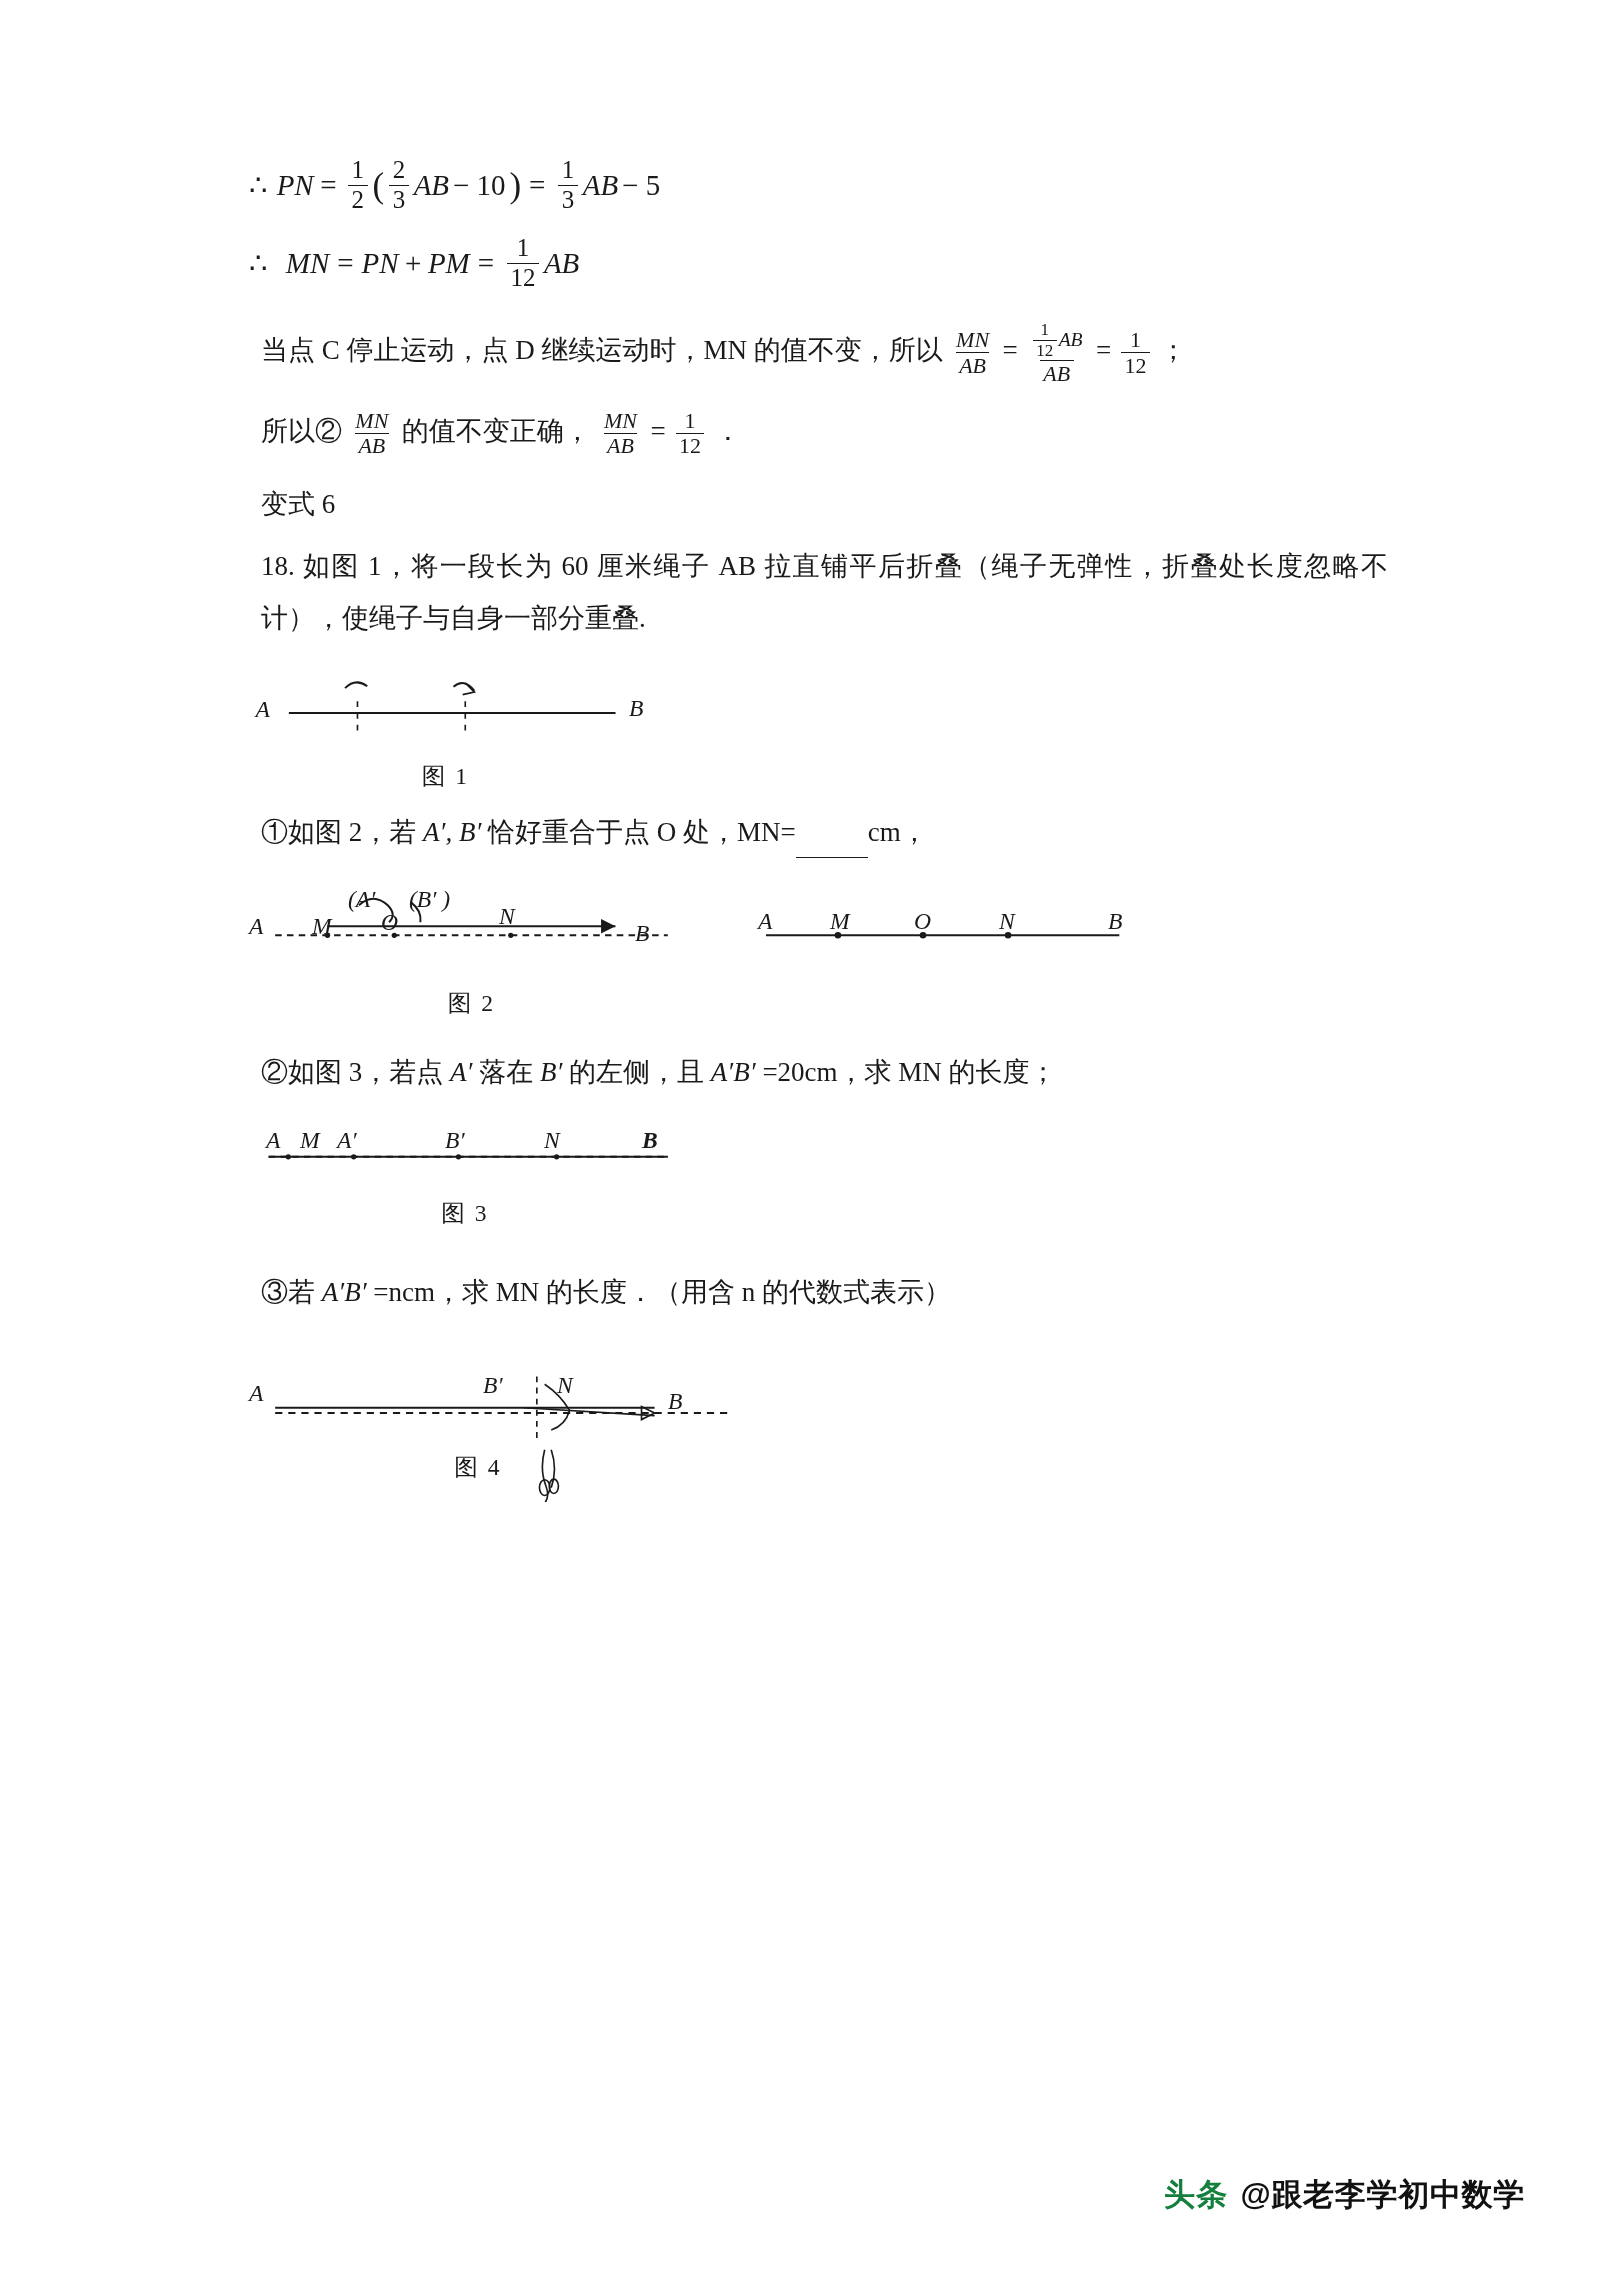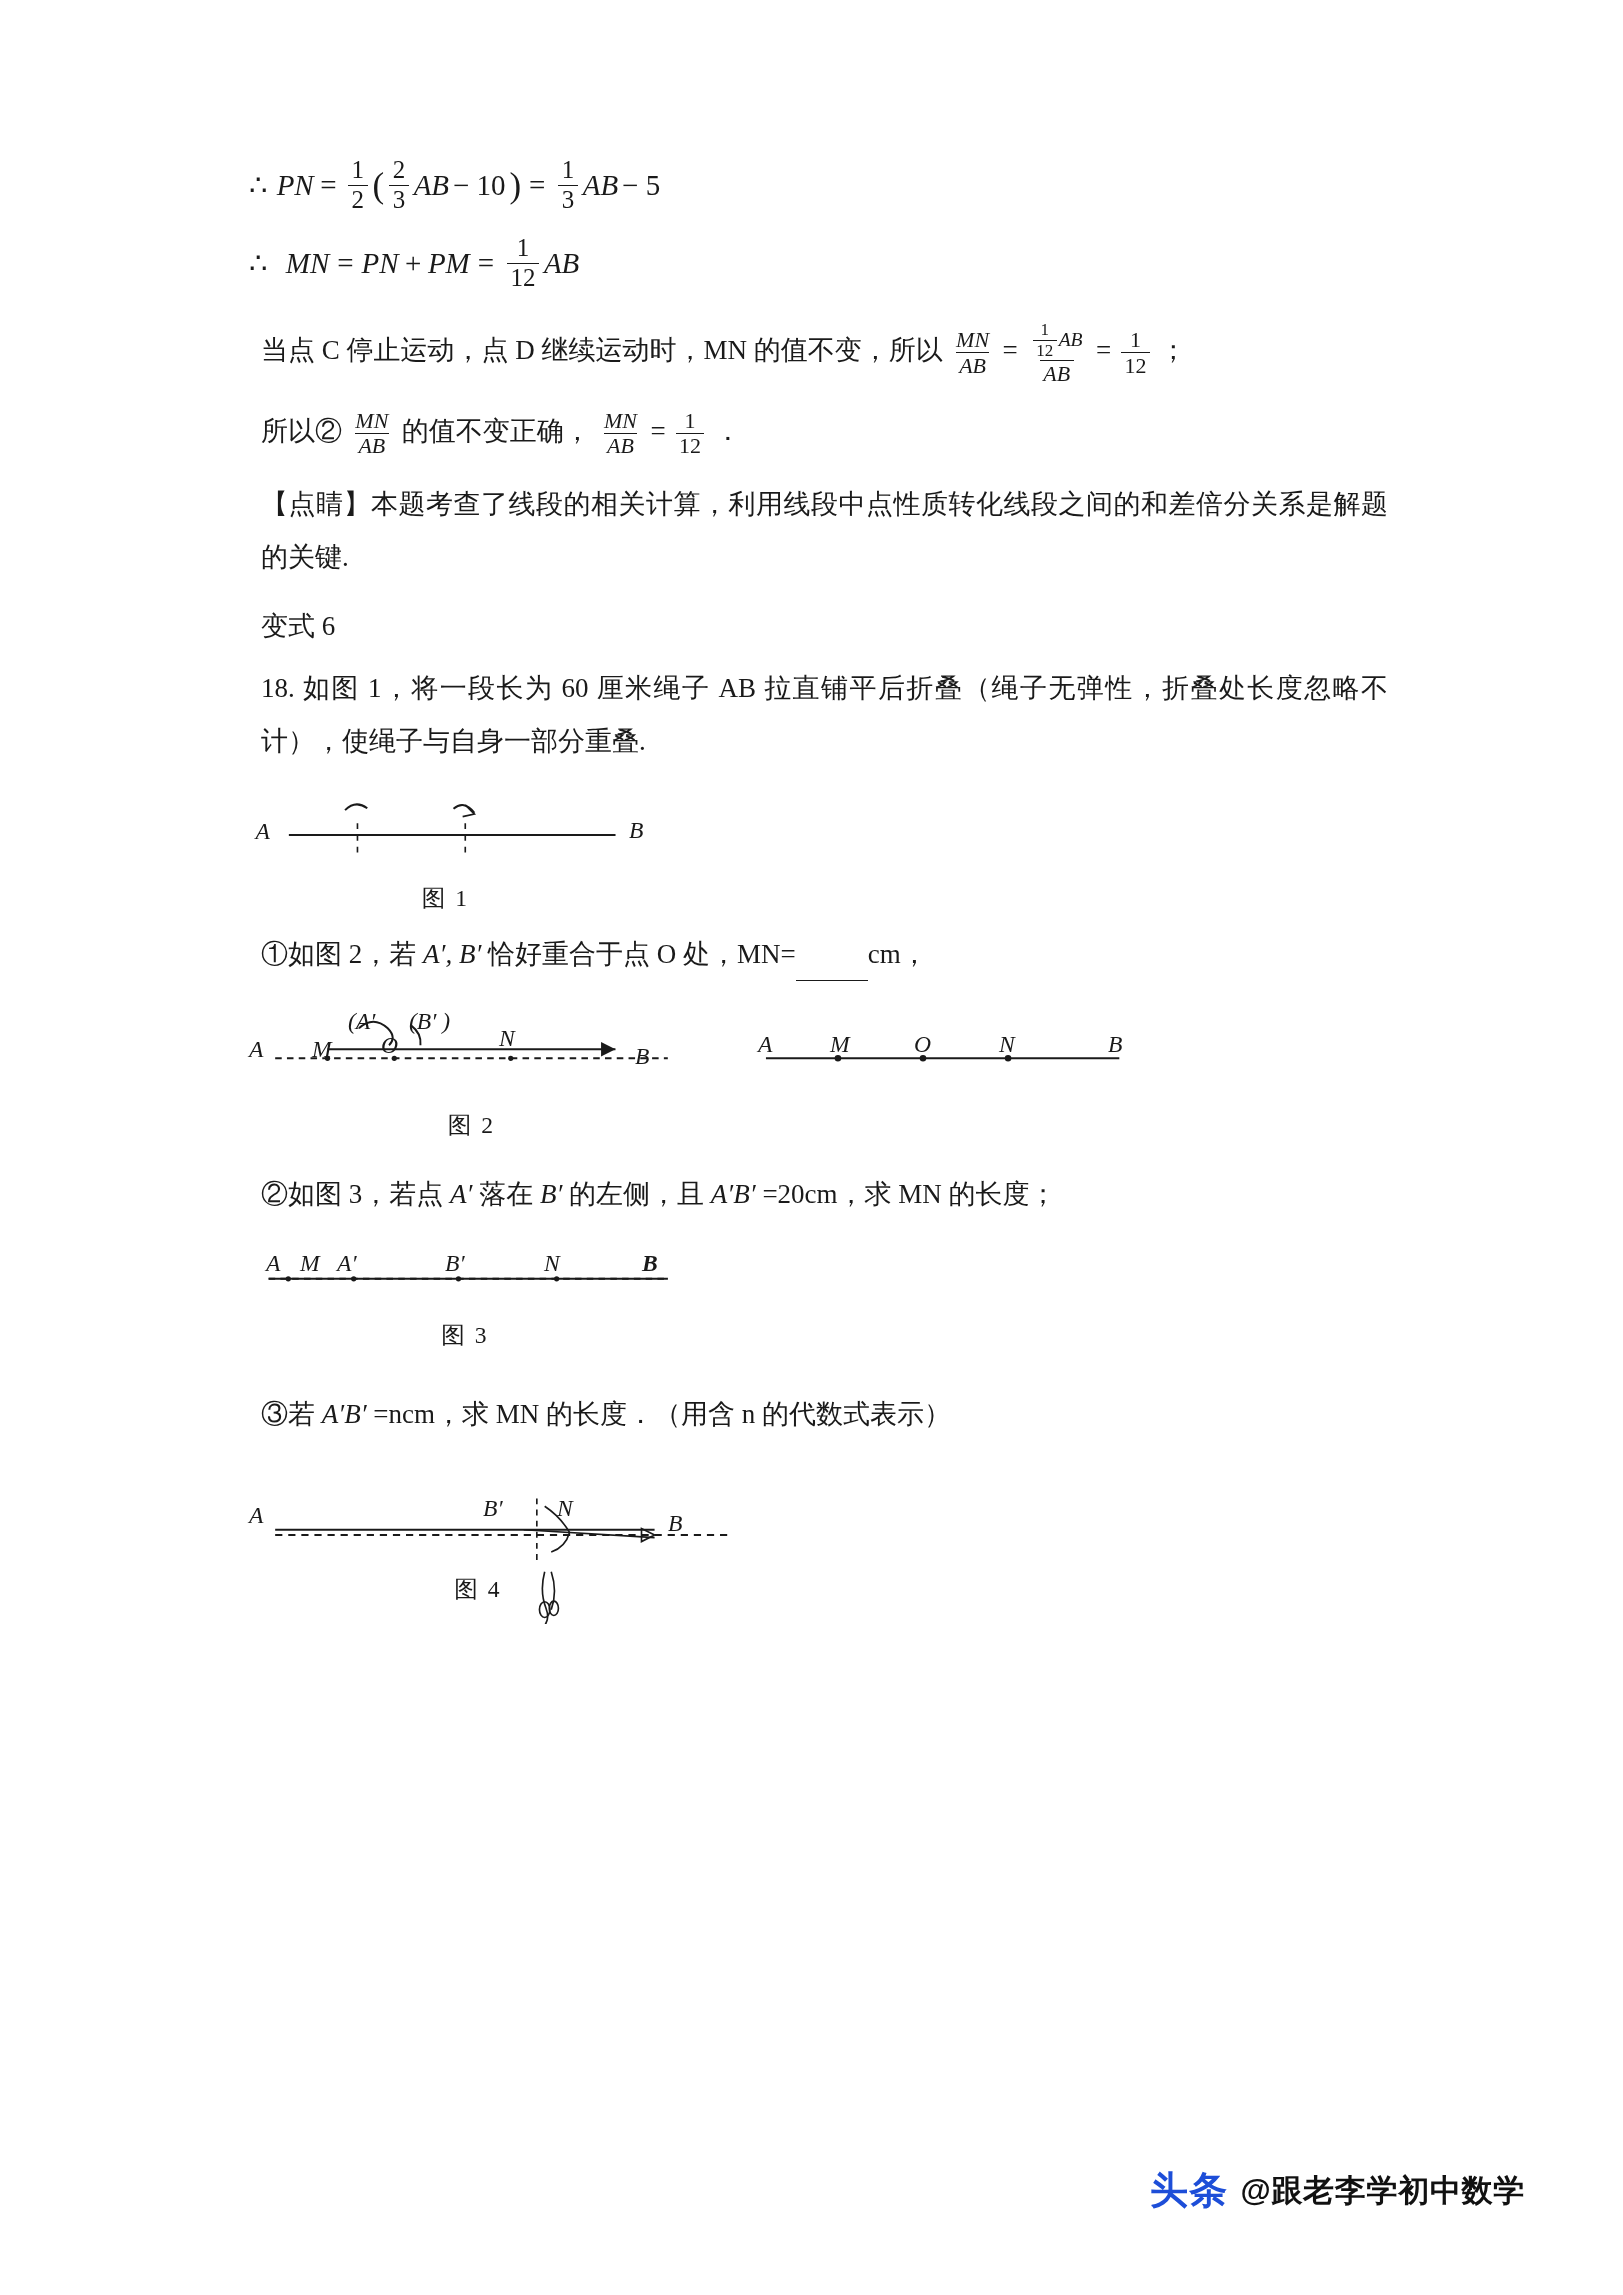--- a/index.html
+++ b/index.html
@@ -106,23 +106,23 @@
   
   .footer {
     position: absolute;
     right: 98px;
     bottom: 79px;
     display: flex;
     align-items: center;
     gap: 11.8px;
   }
   .footer-logo {
-    font-size: 38px;
+    font-size: 31px;
     font-weight: bold;
-    color: #1d4ed8;
+    color: #15803d;
     font-family: "Liberation Sans", sans-serif;
     letter-spacing: 1.3px;
   }
   .footer-text {
     font-size: 31px;
     font-weight: bold;
     color: #111;
     font-family: "Liberation Sans", sans-serif;
     letter-spacing: 0.7px;
     text-align: right;
@@ -211,23 +211,20 @@
         <span class="den">AB</span>
       </span>
       <span>=</span>
       <span class="inlinefrac">
         <span class="num" style="font-style:normal">1</span>
         <span class="den" style="font-style:normal">12</span>
       </span>
       <span>．</span>
     </div>
 
-    <div class="ptext" style="margin-top:6.5px">
-      <span>【点睛】</span><span>本题考查了线段的相关计算，利用线段中点性质转化线段之间的和差倍分关系是解题的关键.</span>
-    </div>
 
     <div class="ptext tight" style="margin-top:9.2px">变式 6</div>
 
     <div class="ptext">18. 如图 1，将一段长为 60 厘米绳子 AB 拉直铺平后折叠（绳子无弹性，折叠处长度忽略不计），使绳子与自身一部分重叠.</div>
 
     <div class="figure" style="height:124px;">
       <svg width="720" height="98" viewBox="0 0 1100 150">
         <line x1="60" y1="78" x2="560" y2="78" stroke="#1a1a1a" stroke-width="3"></line>
         <line x1="165" y1="60" x2="165" y2="112" stroke="#1a1a1a" stroke-width="2.5" stroke-dasharray="9,9"></line>
         <line x1="330" y1="60" x2="330" y2="112" stroke="#1a1a1a" stroke-width="2.5" stroke-dasharray="9,9"></line>

